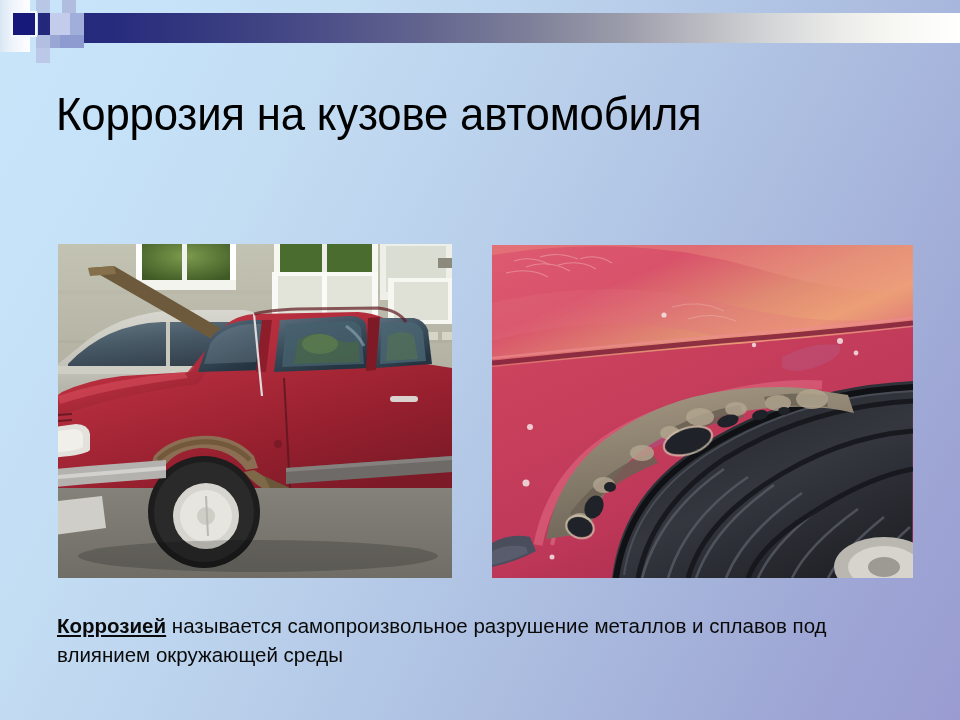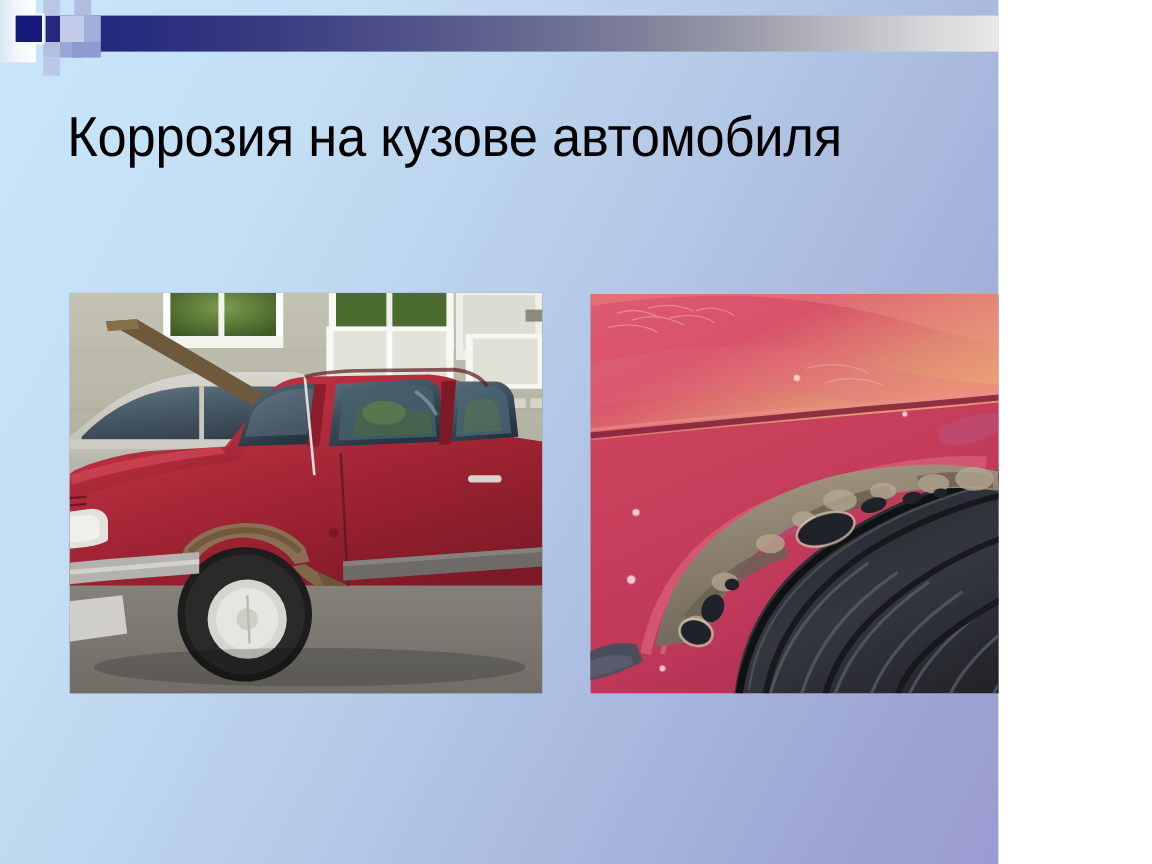--- a/index.html
+++ b/index.html
@@ -8,21 +8,21 @@
   }
   body {
     width: 960px;
     height: 720px;
     overflow: hidden;
     font-family: "Liberation Sans", sans-serif;
   }
 
   #slide {
     position: relative;
-    width: 832px;
+    width: 960px;
     height: 720px;
     overflow: hidden;
     background:
       linear-gradient(118deg,
         #c9e5fa 0%,
         #c6e2f8 14%,
         #c3ddf3 26%,
         #bdd5ee 38%,
         #b6cbe8 50%,
         #aec0e2 62%,
@@ -439,14 +439,17 @@
         <circle cx="364" cy="108" r="2.4"></circle>
         <circle cx="172" cy="70" r="2.6"></circle>
         <circle cx="262" cy="100" r="2.2"></circle>
       </g>
 
       <path d="M0 298 Q18 288 38 292 L44 306 Q26 316 0 322 Z" fill="#4a4e5c"></path>
       <path d="M0 306 Q16 298 34 302 L36 308 Q18 316 0 320 Z" fill="#5f6373" opacity="0.7"></path>
     </svg>
   </div>
 
+  <div id="caption">
+    <span id="caption-term">Коррозией</span><span id="caption-body"> называется самопроизвольное разрушение металлов и сплавов под влиянием окружающей среды</span>
+  </div>
 
 </div>
 
 </body></html>

